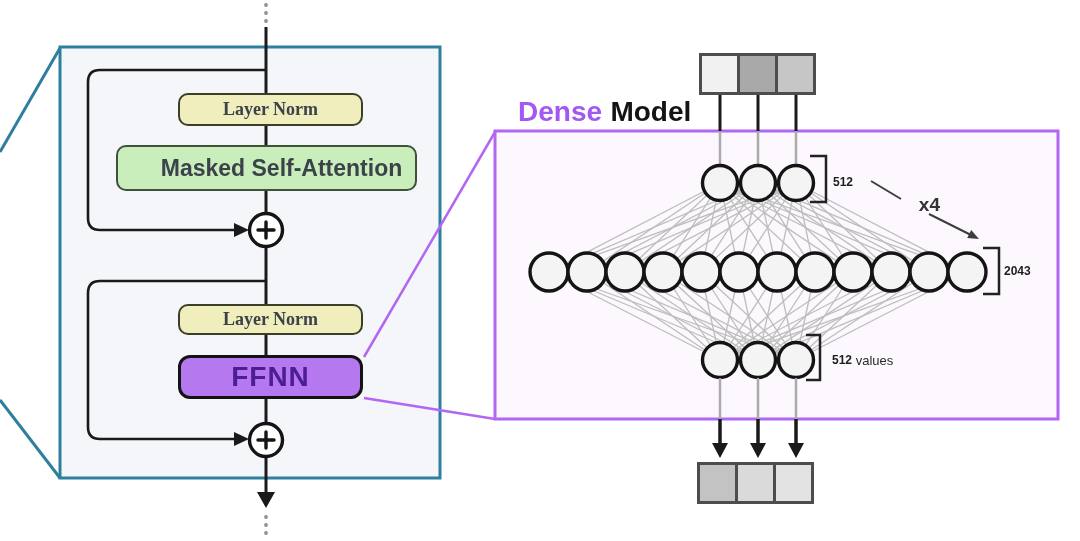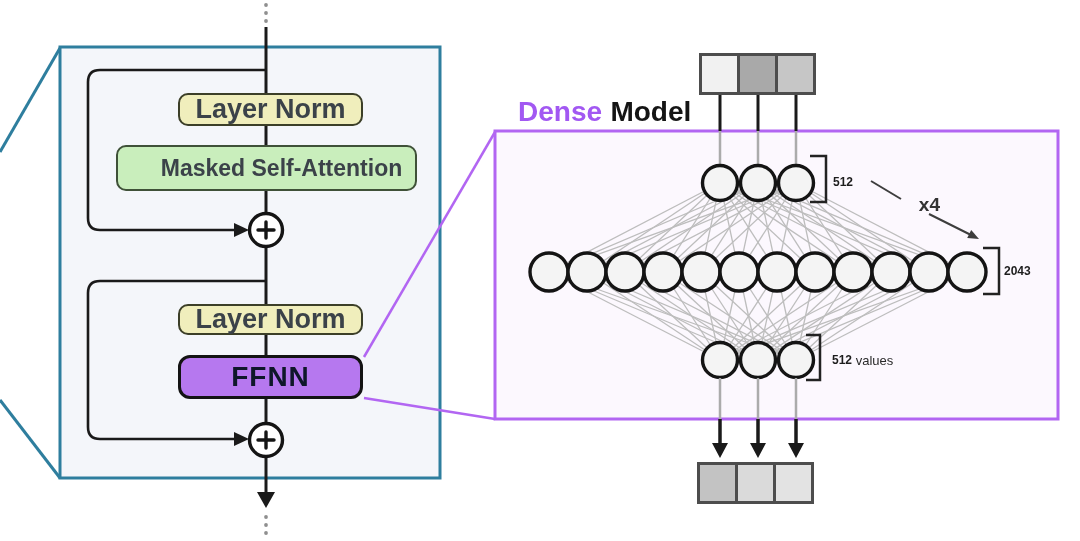--- a/index.html
+++ b/index.html
@@ -3,25 +3,25 @@
 <meta charset="utf-8">
 <style>
   html,body{margin:0;padding:0;background:#ffffff;}
   .canvas{position:relative;width:1080px;height:541px;background:#ffffff;overflow:hidden;
           font-family:"Liberation Sans", sans-serif;}
   .canvas svg{position:absolute;left:0;top:0;}
   .box{position:absolute;display:flex;align-items:center;justify-content:center;
        box-sizing:border-box;border-radius:10px;}
   .box span{font-weight:bold;color:#3b4249;}
   .ln{border:2.5px solid #3c3f28;}
-  .ln span{font-size:27px;}
+  .ln span{font-size:18px;font-family:Liberation Serif, serif;}
   .msa{border:2.5px solid #3f5138;}
   .msa span{font-size:23px;}
   .ffnn{border:3px solid #131313;border-radius:12px;}
-  .ffnn span{font-size:28px;color:#0f172a;letter-spacing:1px;}
+  .ffnn span{font-size:28px;color:#4c1d95;letter-spacing:1px;}
   .title{position:absolute;left:518px;top:96px;font-size:28px;font-weight:bold;color:#141414;white-space:nowrap;}
   .title .rest{margin-left:0.30em;}
   .blabel{position:absolute;display:flex;align-items:center;height:26px;color:#1d1d1d;white-space:nowrap;}
   .blabel .b{font-weight:bold;font-size:12px;}
   .blabel .n{font-weight:normal;font-size:13px;margin-left:0.28em;color:#2a2a2a;}
   .x4{position:absolute;left:896px;top:194px;width:44px;text-align:right;
       font-size:19px;font-weight:bold;color:#333333;}
   .tokens{position:absolute;display:flex;}
   .tokens .cell{width:41px;height:42px;box-sizing:border-box;border:3px solid #4d4d4d;margin-left:-3px;}
   .tokens .cell:first-child{margin-left:0;}

